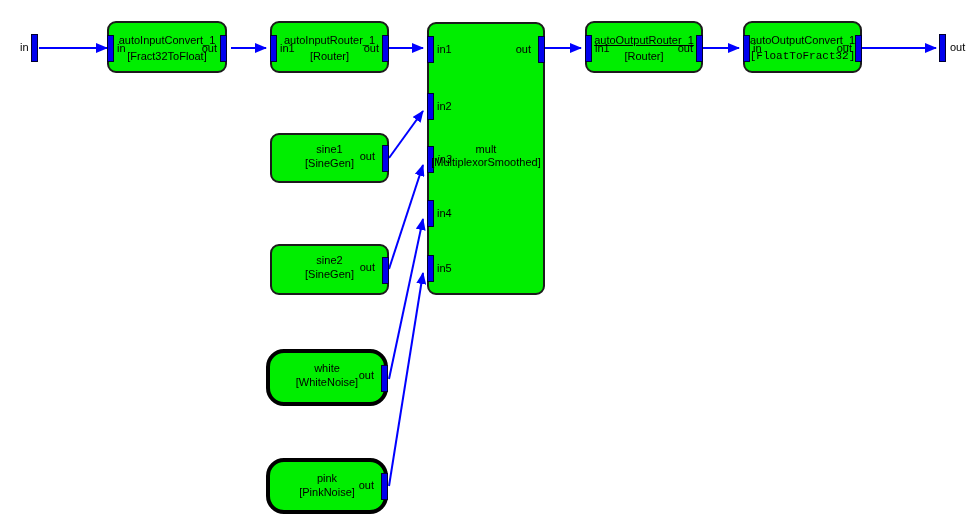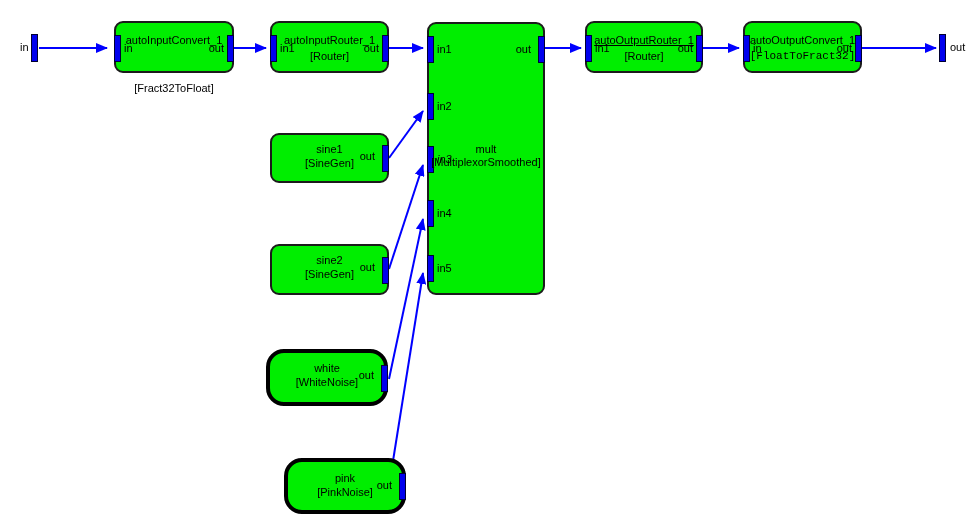--- a/index.html
+++ b/index.html
@@ -68,25 +68,25 @@
     <line x1="389" y1="379" x2="423" y2="219" stroke="#0000ff" stroke-width="2" marker-end="url(#arrow)"></line>
     <line x1="389" y1="486" x2="423" y2="273" stroke="#0000ff" stroke-width="2" marker-end="url(#arrow)"></line>
   </svg>
 
   <div class="lbl" style="left:20px;top:42px;">in</div>
   <div class="extbar" style="left:31px;top:34px;"></div>
 
   <div class="extbar" style="left:939px;top:34px;"></div>
   <div class="lbl" style="left:950px;top:42px;">out</div>
 
-  <div class="block" style="left:114px;top:21px;width:116px;height:48px;">
+  <div class="block" style="left:107px;top:21px;width:116px;height:48px;">
     <div class="lbl center" style="top:12px;">autoInputConvert_1</div>
     <div class="lbl" style="left:8px;top:20px;">in</div>
     <div class="lbl" style="right:8px;top:20px;">out</div>
-    <div class="lbl center" style="top:28px;margin-top:32px;">[Fract32ToFloat]</div>
+    <div class="lbl center" style="top:28px;">[Fract32ToFloat]</div>
     <div class="portbar" style="left:-2px;top:12px;"></div>
     <div class="portbar" style="right:-2px;top:12px;"></div>
   </div>
 
   <div class="block" style="left:270px;top:21px;width:115px;height:48px;">
     <div class="lbl center" style="top:12px;">autoInputRouter_1</div>
     <div class="lbl" style="left:8px;top:20px;">in1</div>
     <div class="lbl" style="right:8px;top:20px;">out</div>
     <div class="lbl center" style="top:28px;">[Router]</div>
     <div class="portbar" style="left:-2px;top:12px;"></div>
@@ -142,20 +142,20 @@
     <div class="portbar" style="right:-2px;top:11px;"></div>
   </div>
 
   <div class="block selected" style="left:266px;top:349px;width:114px;height:49px;">
     <div class="lbl center" style="top:10px;">white</div>
     <div class="lbl center" style="top:24px;">[WhiteNoise]</div>
     <div class="lbl" style="right:10px;top:17px;">out</div>
     <div class="portbar" style="right:-4px;top:12px;"></div>
   </div>
 
-  <div class="block selected" style="left:266px;top:458px;width:114px;height:48px;margin-left:18px;">
+  <div class="block selected" style="left:266px;top:458px;width:114px;height:48px;">
     <div class="lbl center" style="top:11px;">pink</div>
     <div class="lbl center" style="top:25px;">[PinkNoise]</div>
     <div class="lbl" style="right:10px;top:18px;">out</div>
     <div class="portbar" style="right:-4px;top:11px;"></div>
   </div>
 
 </div>
 
 </body></html>

